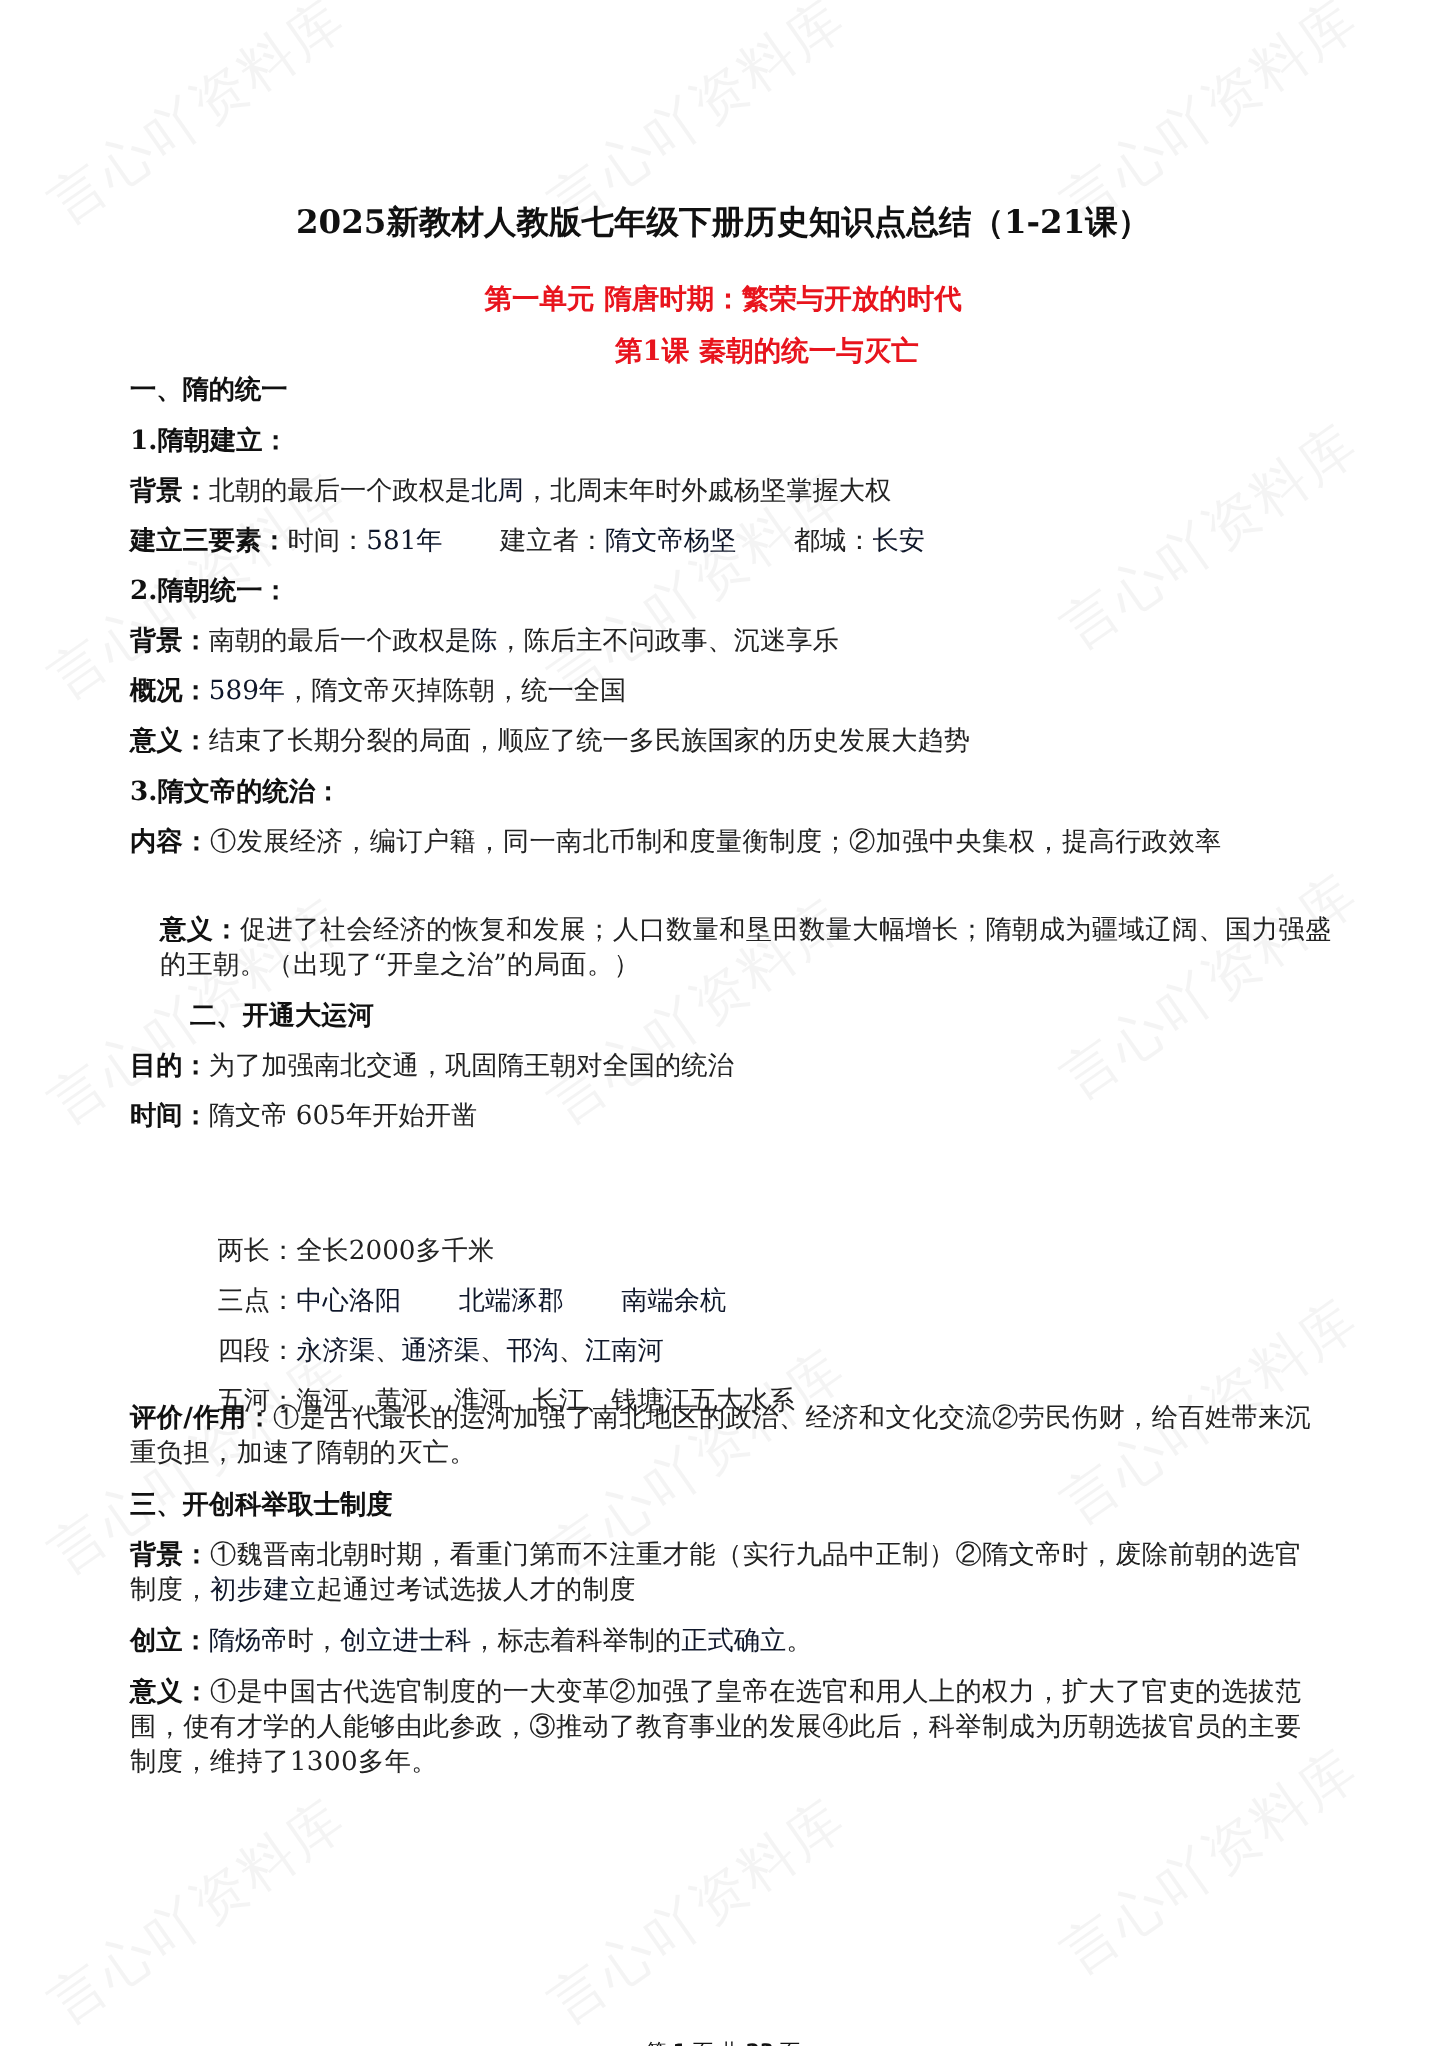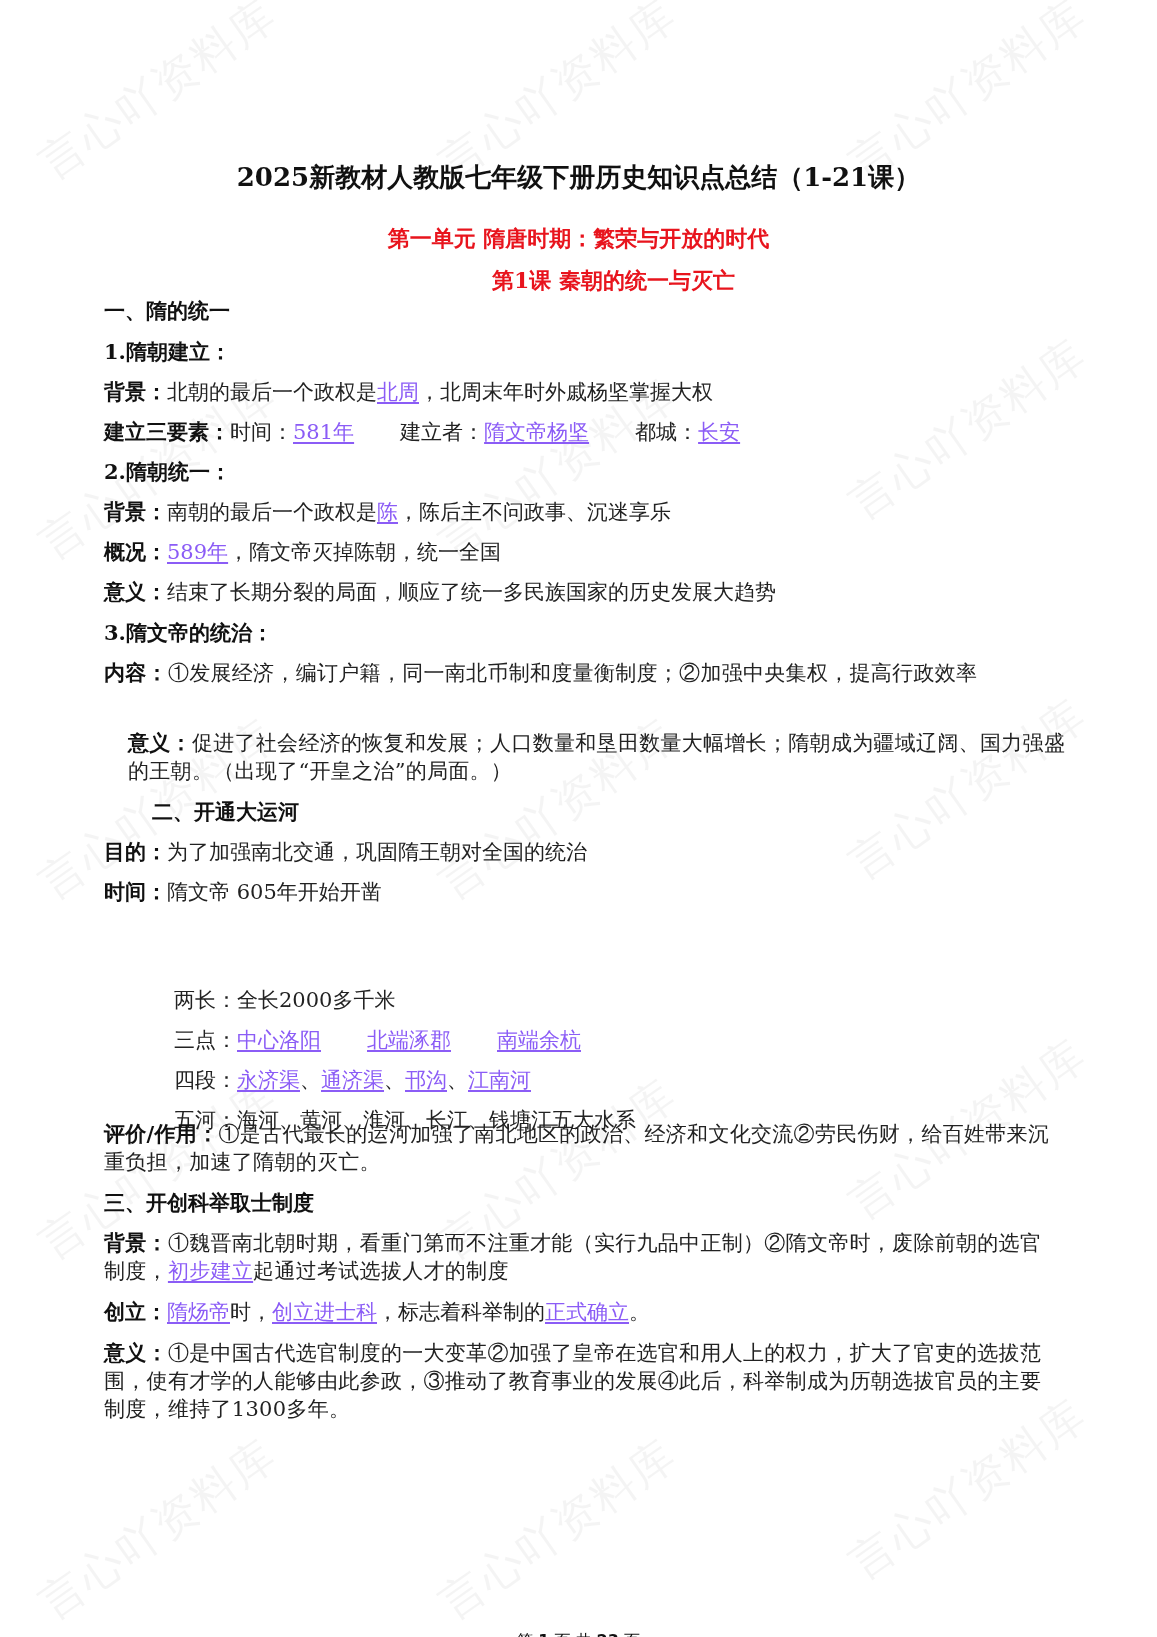--- a/index.html
+++ b/index.html
@@ -24,21 +24,21 @@
     font-size: 22px; font-weight: bold; color: #e8141d;
   }
   .unit { top: 224px; }
   .lesson { top: 266px; padding-left: 35px; }
   .line {
     position: absolute; left: 104px; font-size: 21px; line-height: 28px;
     white-space: nowrap; color: #222;
   }
   .wrap { white-space: normal; width: 955px; letter-spacing: 0.3px; }
   .b { font-weight: bold; color: #111; }
-  .hl { color: #8b5cf6; text-decoration: underline; text-decoration-thickness: 1.5px; text-underline-offset: 3px; }
+  .hl { color: #0f172a; text-decoration-thickness: 1.5px; text-underline-offset: 3px; }
   .gap { display: inline-block; width: 46px; }
   .indent { left: 174px; margin-top: 28px; }
   .footer {
     position: absolute; top: 1590px; left: 0; width: 100%; text-align: center;
     font-family: "DejaVu Sans", sans-serif; font-size: 16px; color: #111; margin-top: 41px;
   }
   .footer .num { font-weight: bold; }
 </style>
 </head>
 <body>

